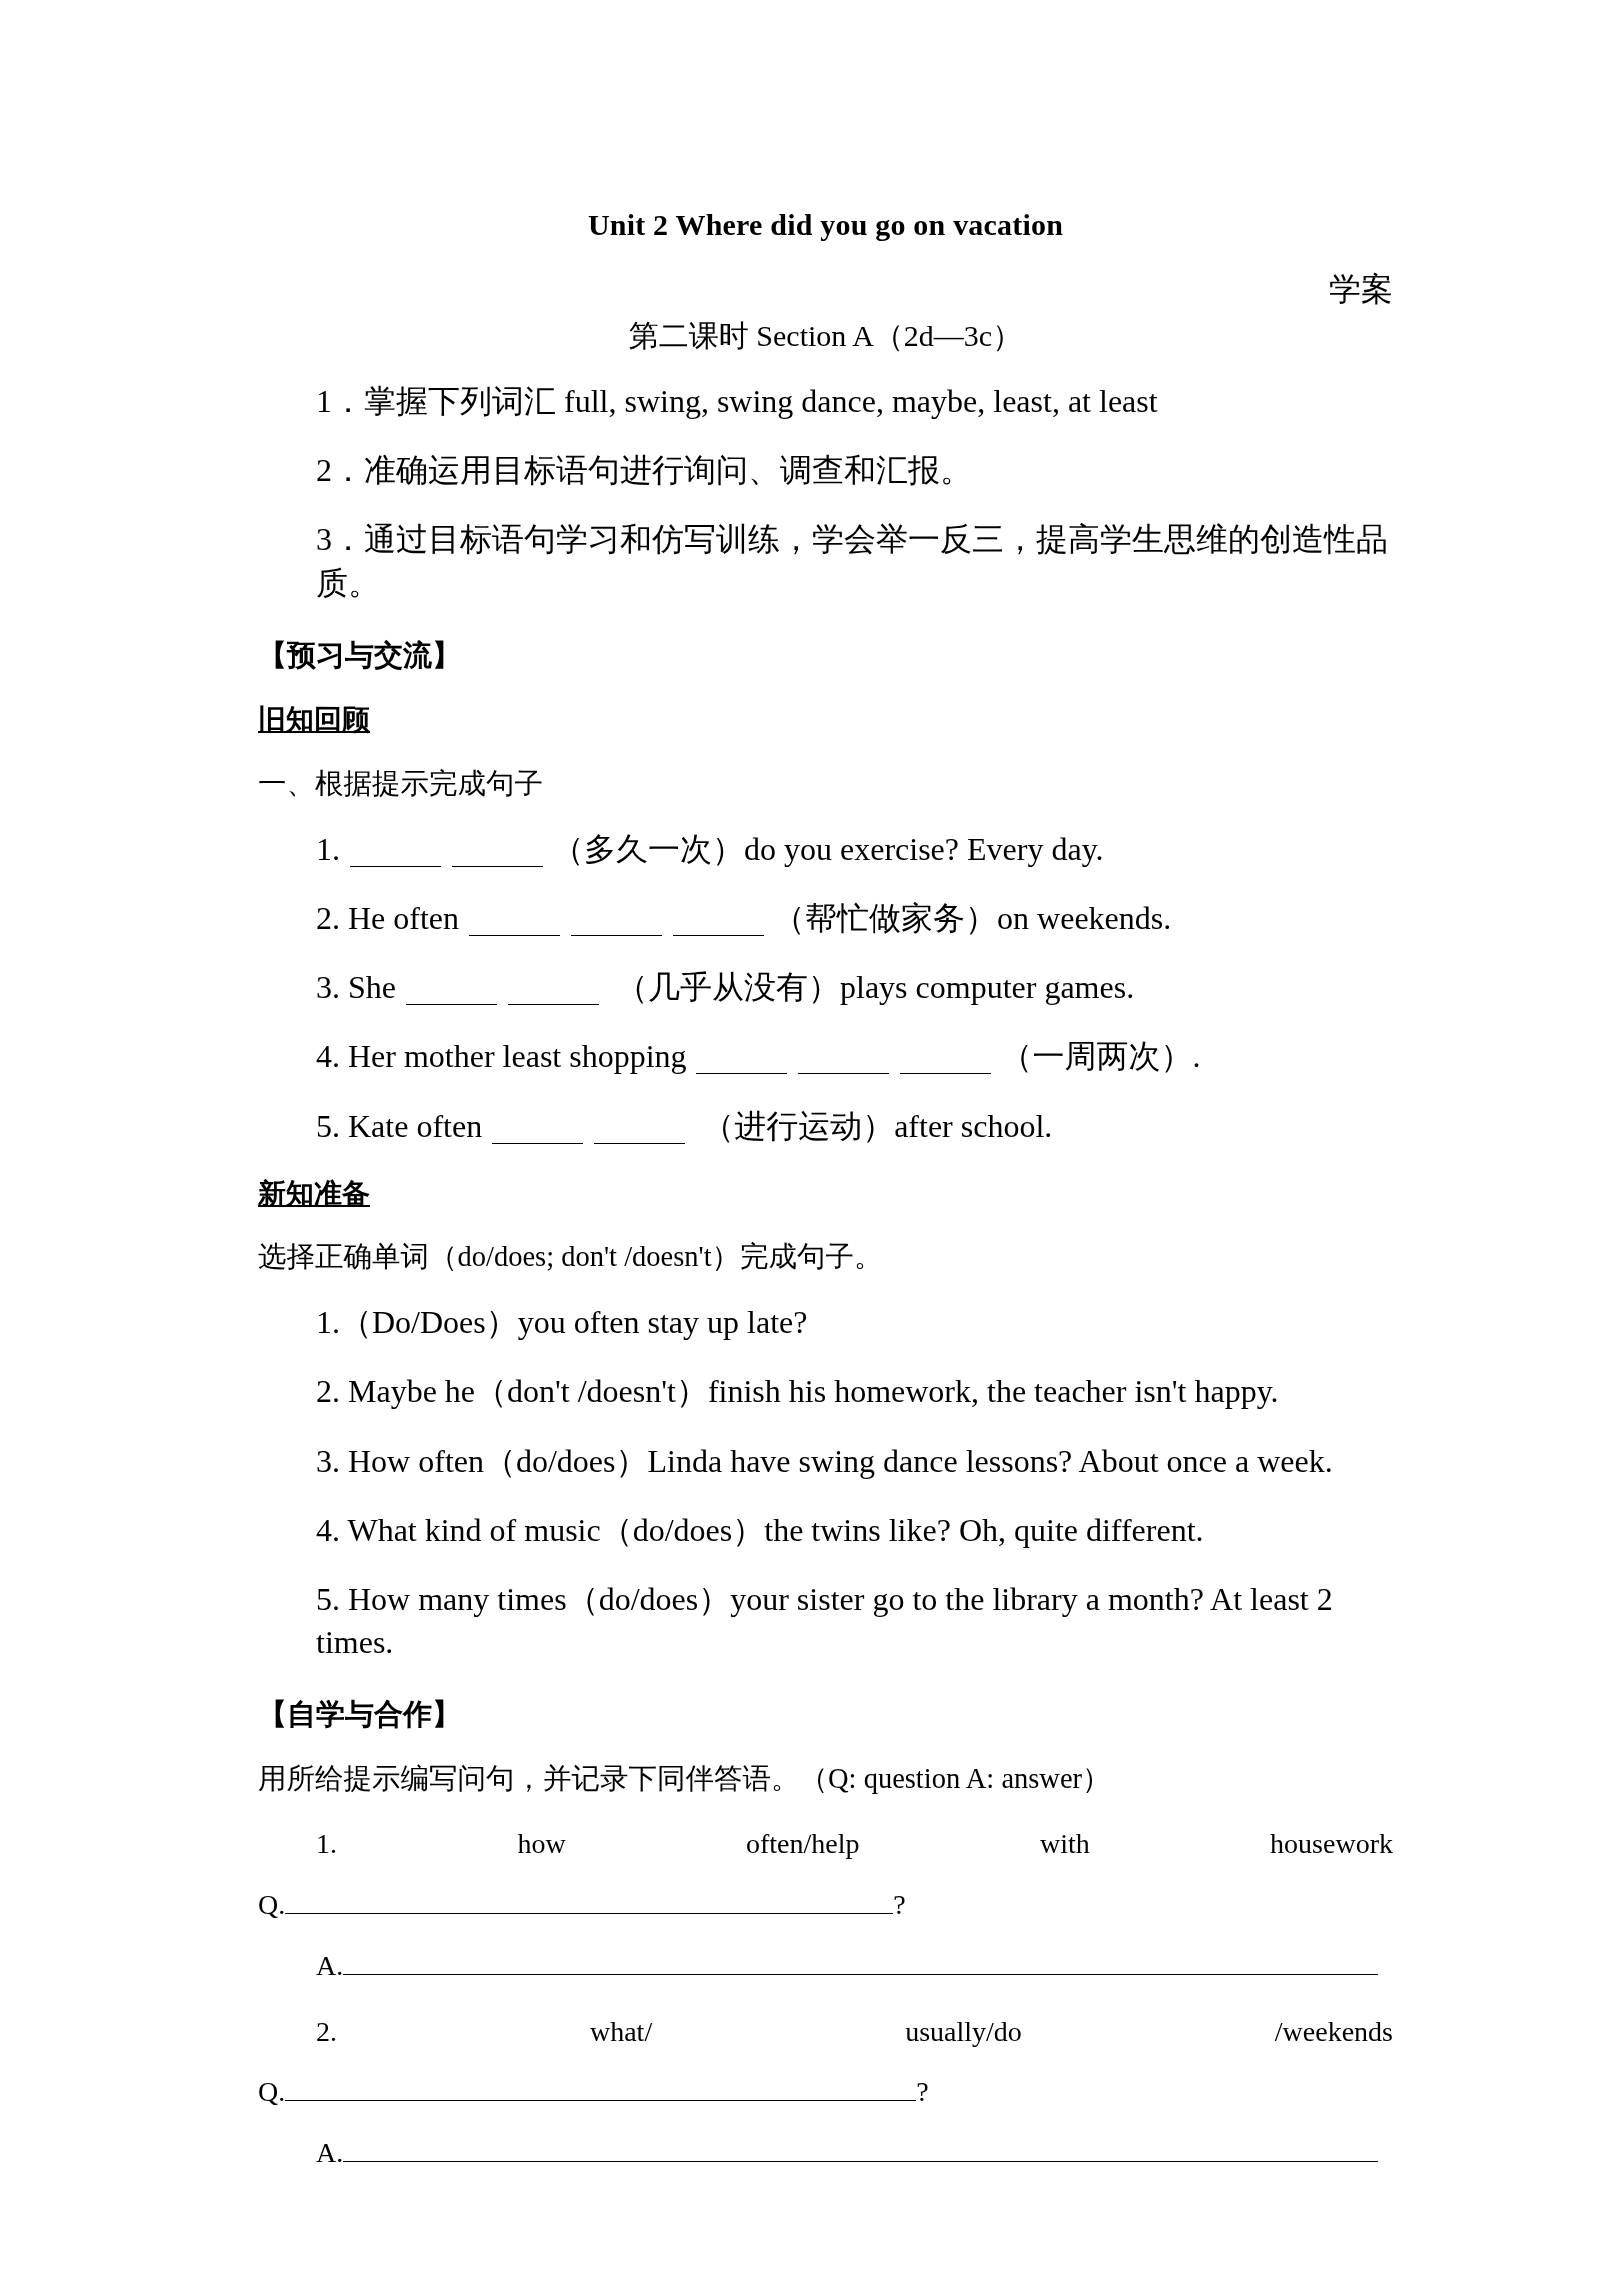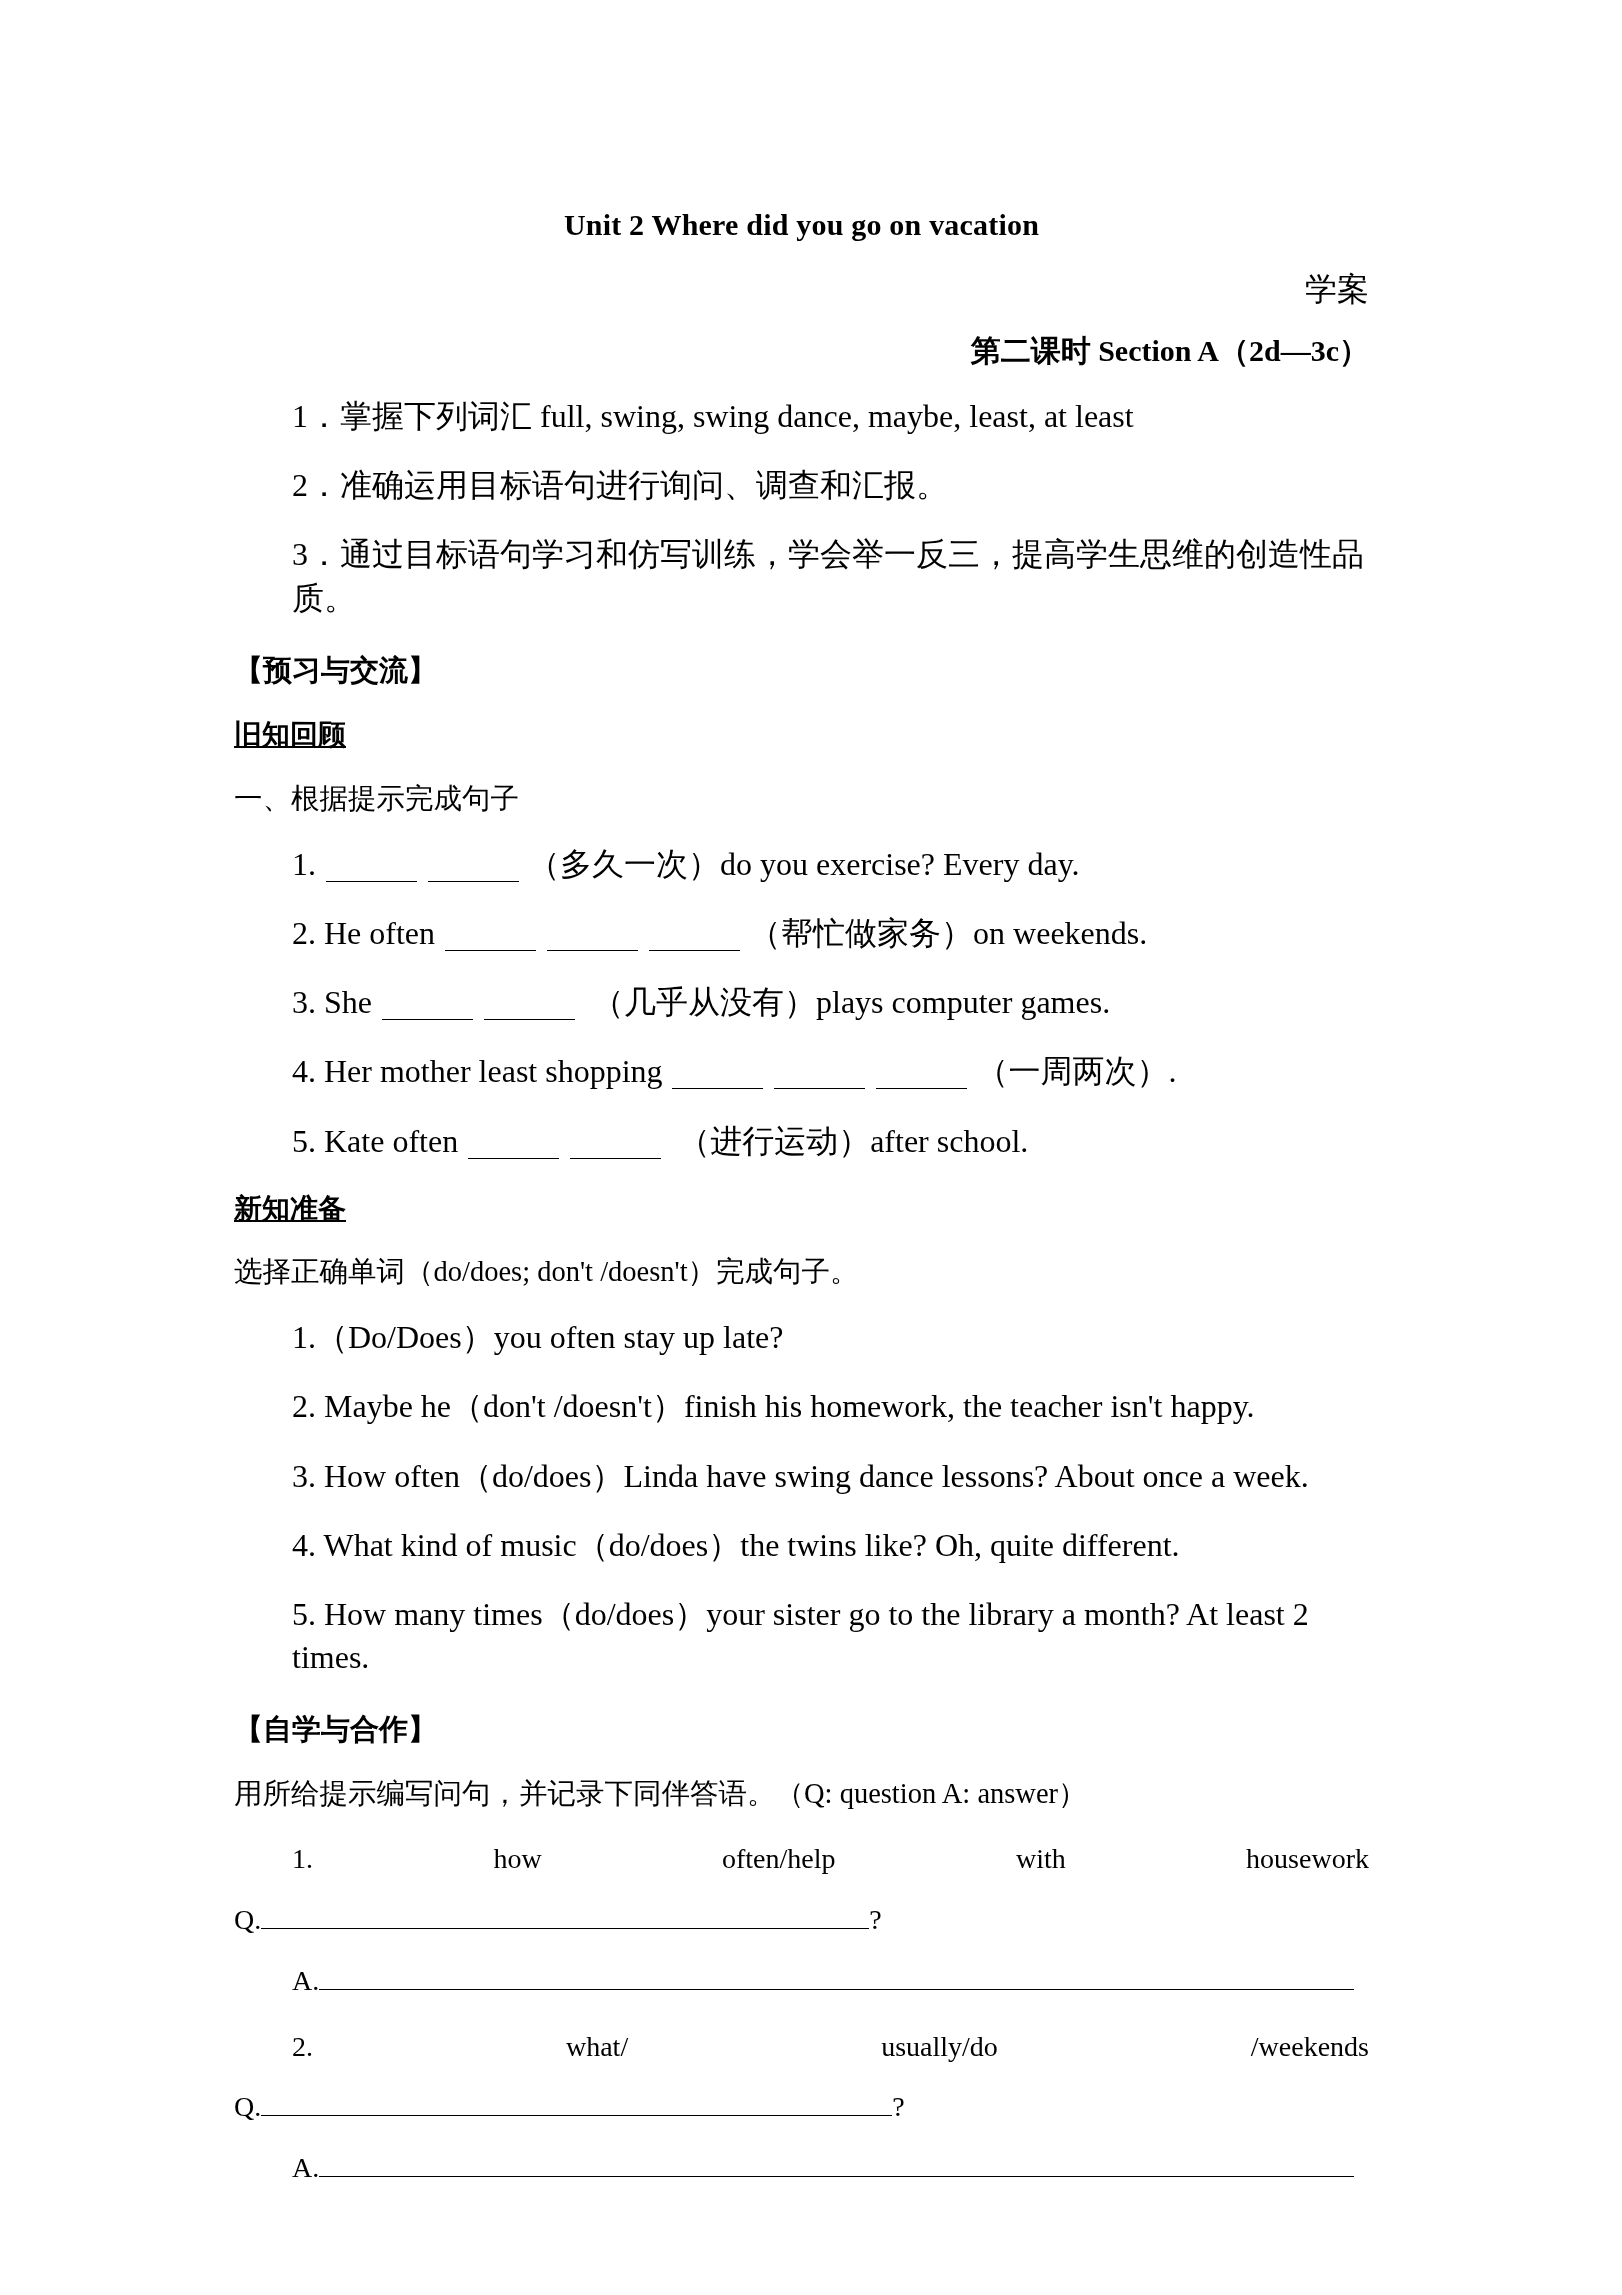--- a/index.html
+++ b/index.html
@@ -13,21 +13,21 @@
   }
   .page {
     position: relative;
     width: 1623px;
     height: 2295px;
     background: #ffffff;
     overflow: hidden;
   }
   .content {
     position: absolute;
-    left: 234px;
+    left: 258px;
     top: 0;
     width: 1135px;  
   }
 
   
   .title-block { padding-top: 206px; }
   .title-main {
     text-align: center;
     font-weight: bold;
     font-size: 30px;
@@ -35,25 +35,25 @@
     letter-spacing: 0.2px;
   }
   .title-sub {
     text-align: right;
     font-size: 32px;
     line-height: 1.25;
     margin-top: 25px;
     font-family: "Liberation Serif", "DejaVu Serif", serif;
   }
   .title-third {
-    text-align: right;
-    font-weight: bold;
+    text-align: center;
+    font-weight: normal;
     font-size: 30px;
     line-height: 1.25;
-    margin-top: 23px;
+    margin-top: 8px;
   }
 
   
   .bracket-heading {
     font-size: 29px;
     font-weight: bold;
     line-height: 1.3;
     margin-top: 32px;
   }
   .sub-heading {

